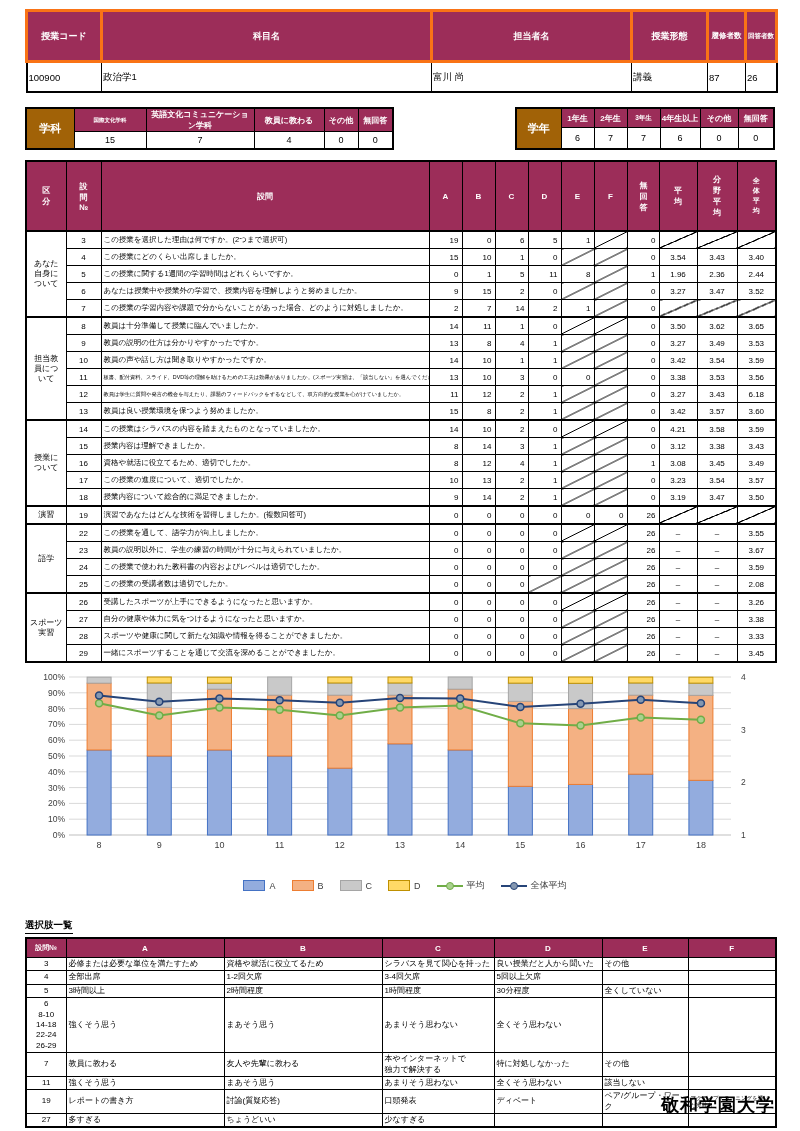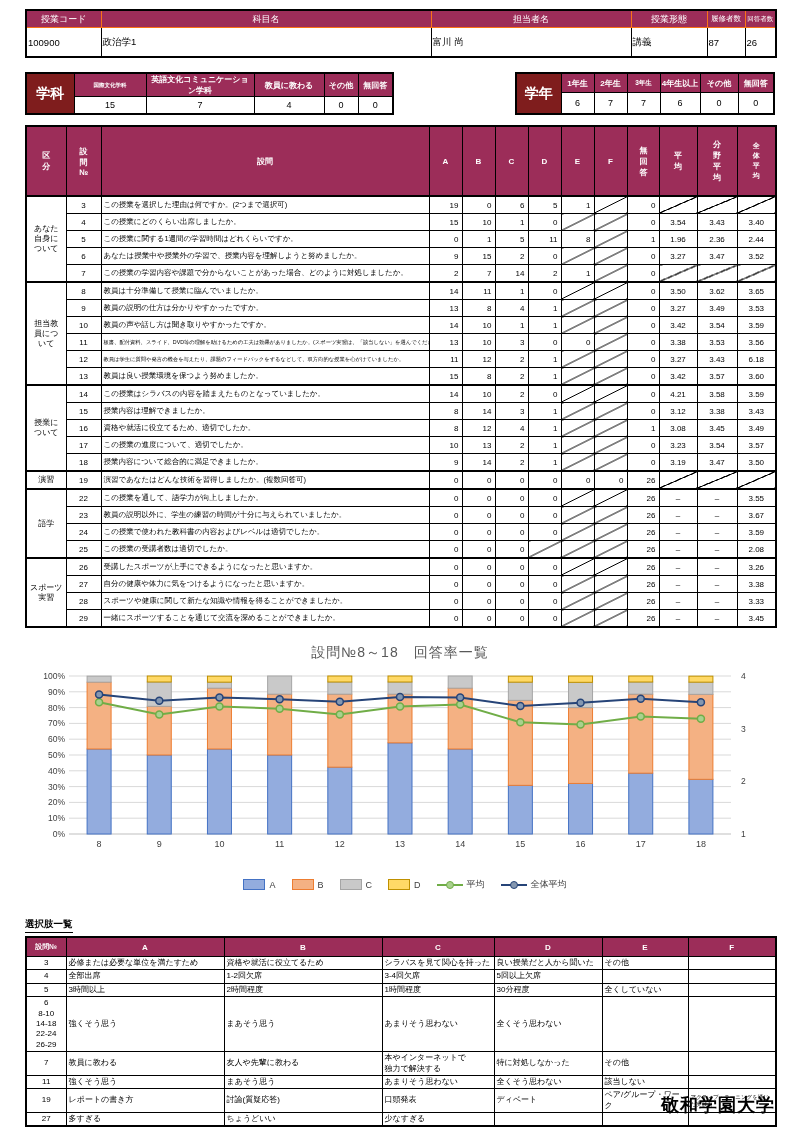--- a/index.html
+++ b/index.html
@@ -8,30 +8,30 @@
     font-family:"Liberation Sans","DejaVu Sans",sans-serif; color:#000; overflow:hidden;
   }
   .inner { padding:0 25px; }
   .title { text-align:center; font-size:14px; font-weight:bold; padding-top:30px; letter-spacing:0.5px; }
 
   table { border-collapse:collapse; table-layout:fixed; }
   th,td { overflow:hidden; }
 
   
   .info-table { width:750px; margin-top:9px; border:2px solid #000; }
-  .info-table th { background:#9C2D59; color:#fff; font-size:9px; font-weight:normal; border:1px solid #f97316; height:16px; padding:0 1px; }
+  .info-table th { background:#9C2D59; color:#fff; font-size:9px; font-weight:bold; border:3px solid #f97316; height:16px; padding:16px 1px; }
   .info-table th:nth-child(5) { font-size:7.5px; }
   .info-table th:nth-child(6) { font-size:6.5px; }
   .info-table td { border:1px solid #000; height:26px; text-align:left; font-size:9.5px; }
 
   
   .subtables { width:750px; margin-top:14px; display:flex; justify-content:space-between; }
   .mini-table { border:2px solid #000; }
   .mini-table th, .mini-table td { border:1px solid #000; padding:0 1px; }
-  .mini-table .lab { background:#7f1d1d; color:#fff; font-size:14px; font-weight:bold; text-align:center; }
+  .mini-table .lab { background:#a16207; color:#fff; font-size:11px; font-weight:bold; text-align:center; }
   .mini-table th.h { background:#9C2D59; color:#fff; font-size:8px; font-weight:bold; height:15px; }
   .mini-table td.v { height:16px; text-align:center; font-size:9px; background:#fff; }
   .dept-table th.h:nth-child(2) { font-size:5.5px; }
   .year-table th.h:nth-child(4) { font-size:6.5px; }
 
   
   .main-table { width:750px; margin-top:10px; border:2px solid #000; font-size:8px; }
   .main-table th { background:#9C2D59; color:#fff; border:1px solid #000; font-size:8px; font-weight:bold; height:17px; padding:12px; }
   .main-table th:last-child { font-size:7px; }
   .main-table td { border:1px solid #000; height:16px; padding:0; }
@@ -556,21 +556,20 @@
             <td class="num diag"></td>
             <td class="num diag"></td>
             <td class="num">26</td>
             <td class="avg">–</td>
             <td class="avg">–</td>
             <td class="avg">3.45</td>
           </tr>
         </tbody>
     </table>
 
-    <div class="chart-title">設問№8～18　回答率一覧</div>
     <div class="chart-wrap">
       <svg id="chart-svg" width="750" height="208" viewBox="0 0 750 208">
           <line x1="44" y1="168" x2="706" y2="168" stroke="#BFBFBF" stroke-width="1"></line>
           <text x="40" y="171" text-anchor="end" font-size="8.5" fill="#404040">0%</text>
           <line x1="44" y1="152.2" x2="706" y2="152.2" stroke="#D9D9D9" stroke-width="1"></line>
           <text x="40" y="155.2" text-anchor="end" font-size="8.5" fill="#404040">10%</text>
           <line x1="44" y1="136.4" x2="706" y2="136.4" stroke="#D9D9D9" stroke-width="1"></line>
           <text x="40" y="139.4" text-anchor="end" font-size="8.5" fill="#404040">20%</text>
           <line x1="44" y1="120.6" x2="706" y2="120.6" stroke="#D9D9D9" stroke-width="1"></line>
           <text x="40" y="123.6" text-anchor="end" font-size="8.5" fill="#404040">30%</text>

